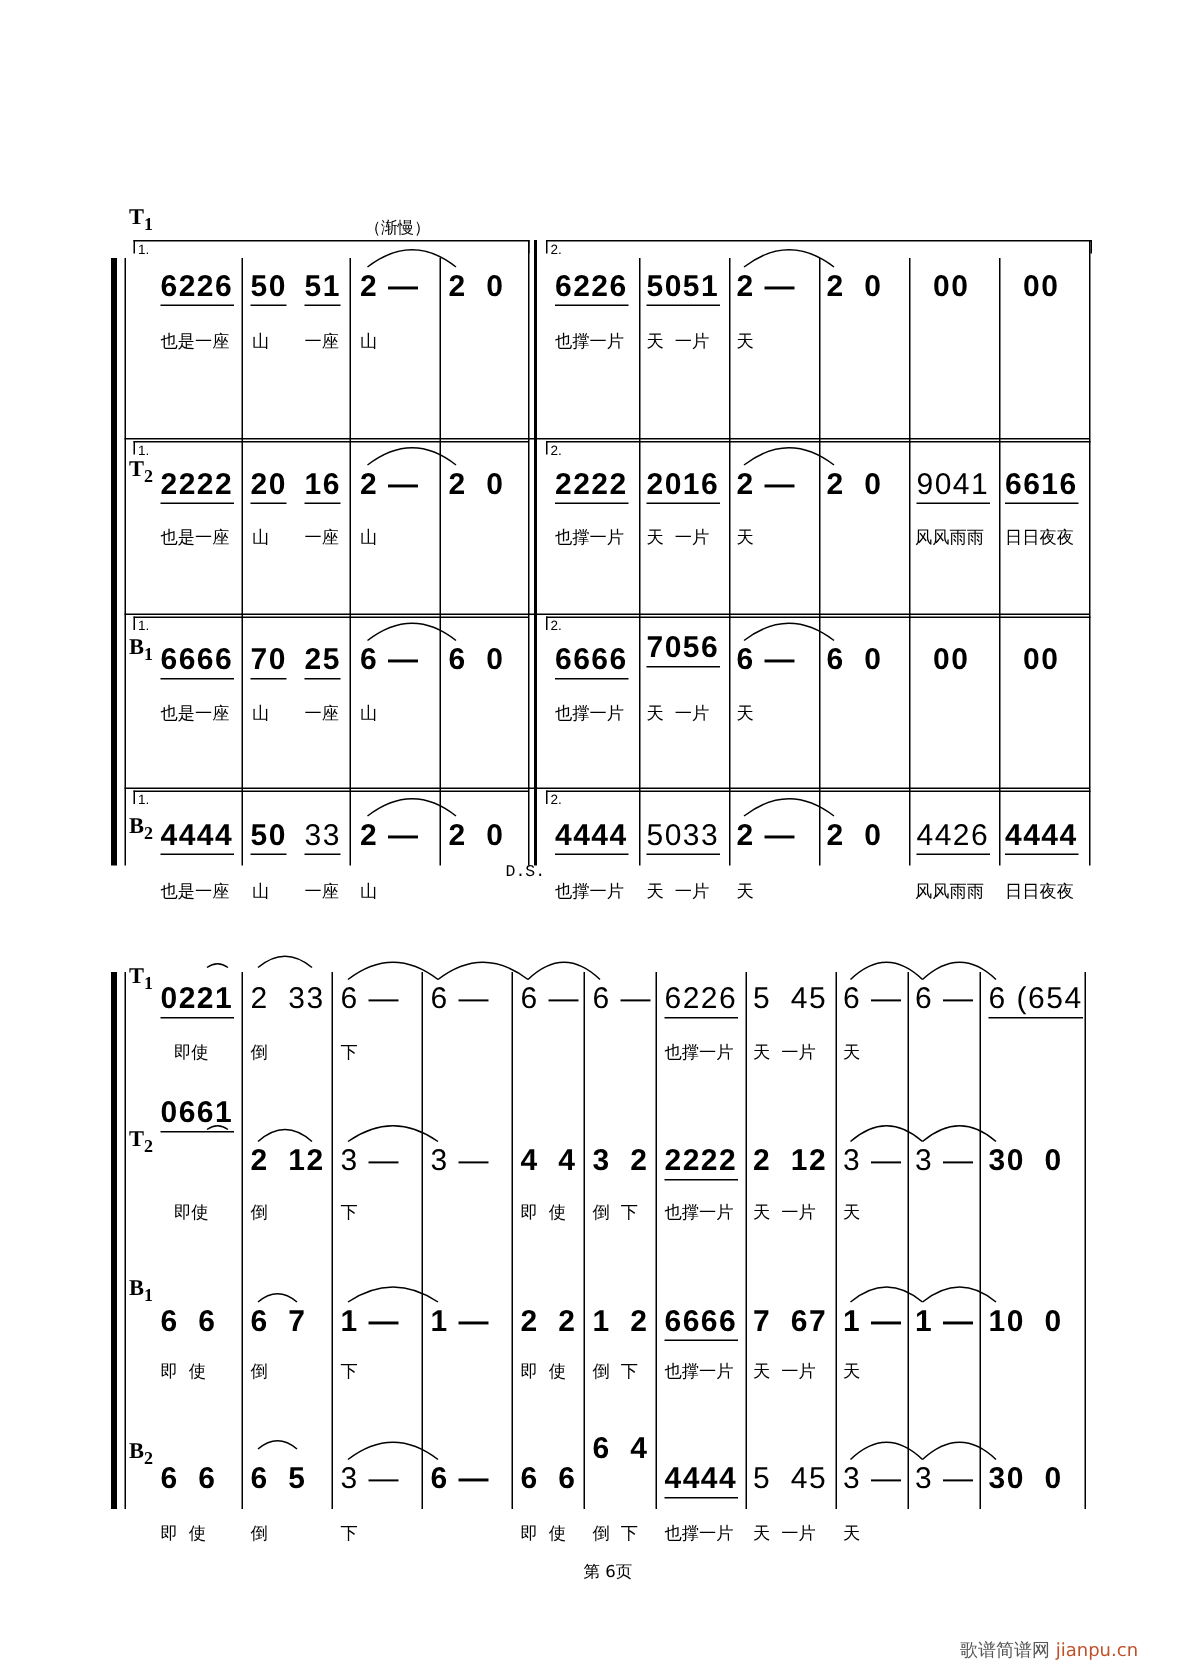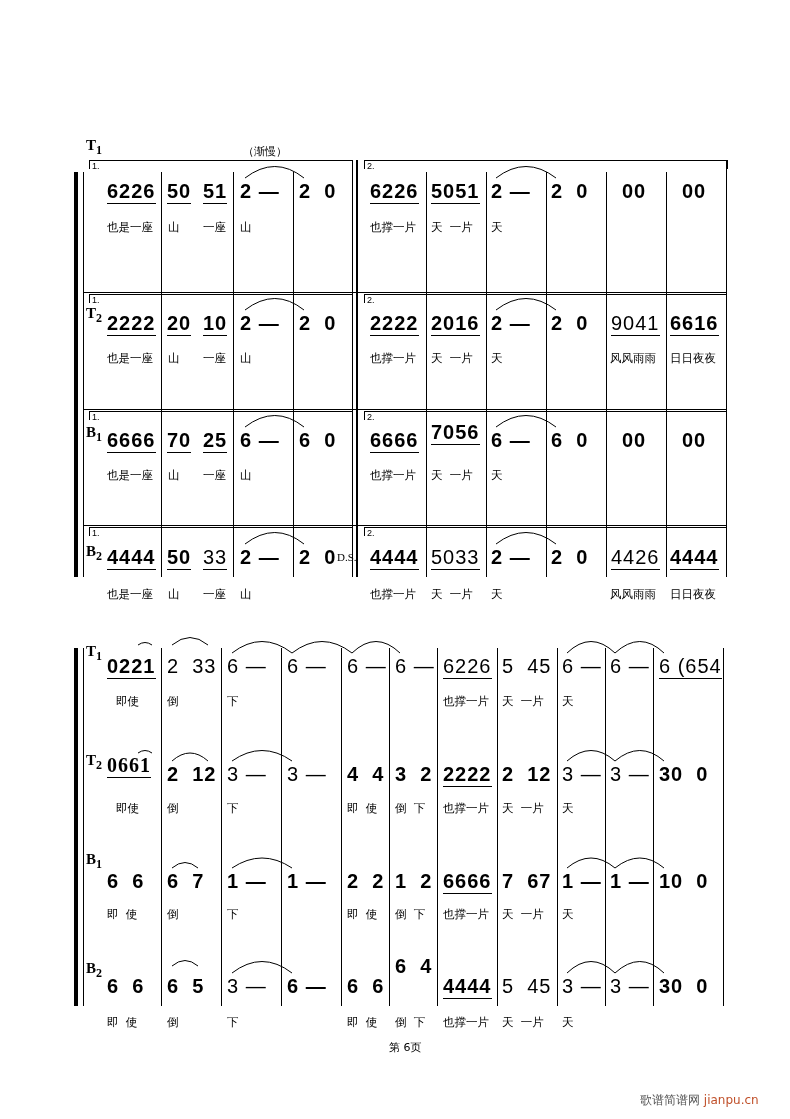--- a/index.html
+++ b/index.html
@@ -76,21 +76,21 @@
   <div class="lyric" style="left:107px;top:220px;">也是一座</div>
   <div class="lyric" style="left:168px;top:220px;">山</div>
   <div class="lyric" style="left:203px;top:220px;">一座</div>
   <div class="lyric" style="left:240px;top:220px;">山</div>
   <div class="lyric" style="left:370px;top:220px;">也撑一片</div>
   <div class="lyric" style="left:431px;top:220px;">天  一片</div>
   <div class="lyric" style="left:491px;top:220px;">天</div>
 
   <div class="note u" style="left:107px;top:312px;">2222</div>
   <div class="note u" style="left:167px;top:312px;">20</div>
-  <div class="note u" style="left:203px;top:312px;">10</div>
+  <div class="note u" style="left:203px;top:312px;">16</div>
   <div class="note" style="left:240px;top:312px;">2 —</div>
   <div class="note" style="left:299px;top:312px;">2  0</div>
   <div class="note u" style="left:370px;top:312px;">2222</div>
   <div class="note u" style="left:431px;top:312px;">2016</div>
   <div class="note" style="left:491px;top:312px;">2 —</div>
   <div class="note" style="left:551px;top:312px;">2  0</div>
   <div class="note u" style="left:611px;top:312px;font-weight:normal;">9041</div>
   <div class="note u" style="left:670px;top:312px;">6616</div>
   <div class="lyric" style="left:107px;top:351px;">也是一座</div>
   <div class="lyric" style="left:168px;top:351px;">山</div>
@@ -135,21 +135,21 @@
   <div class="lyric" style="left:107px;top:587px;">也是一座</div>
   <div class="lyric" style="left:168px;top:587px;">山</div>
   <div class="lyric" style="left:203px;top:587px;">一座</div>
   <div class="lyric" style="left:240px;top:587px;">山</div>
   <div class="lyric" style="left:370px;top:587px;">也撑一片</div>
   <div class="lyric" style="left:431px;top:587px;">天  一片</div>
   <div class="lyric" style="left:491px;top:587px;">天</div>
   <div class="lyric" style="left:610px;top:587px;">风风雨雨</div>
   <div class="lyric" style="left:670px;top:587px;">日日夜夜</div>
 
-  <div class="ds" style="left:337px;top:551px;font-family:Liberation Serif, serif;">D.S.</div>
+  <div class="ds" style="left:337px;top:576px;">D.S.</div>
 </div>
 
 <div>
   <div class="brace" style="left:74px;top:648px;height:358px;"></div>
   <div class="vline" style="left:83px;top:648px;height:358px;"></div>
 
   <div class="vline" style="left:161px;top:648px;height:358px;"></div>
   <div class="vline" style="left:221px;top:648px;height:358px;"></div>
   <div class="vline" style="left:281px;top:648px;height:358px;"></div>
   <div class="vline" style="left:341px;top:648px;height:358px;"></div>
@@ -177,21 +177,21 @@
   <div class="note" style="left:562px;top:655px;font-weight:normal;">6 —</div>
   <div class="note" style="left:610px;top:655px;font-weight:normal;">6 —</div>
   <div class="note u" style="left:659px;top:655px;font-weight:normal;">6 (654</div>
   <div class="lyric" style="left:116px;top:694px;">即使</div>
   <div class="lyric" style="left:167px;top:694px;">倒</div>
   <div class="lyric" style="left:227px;top:694px;">下</div>
   <div class="lyric" style="left:443px;top:694px;">也撑一片</div>
   <div class="lyric" style="left:502px;top:694px;">天  一片</div>
   <div class="lyric" style="left:562px;top:694px;">天</div>
 
-  <div class="note u" style="left:107px;top:754px;font-family:Liberation Serif, serif;">0661</div>
+  <div class="note u" style="left:107px;top:731px;">0661</div>
   <div class="note" style="left:167px;top:763px;">2  12</div>
   <div class="note" style="left:227px;top:763px;font-weight:normal;">3 —</div>
   <div class="note" style="left:287px;top:763px;font-weight:normal;">3 —</div>
   <div class="note" style="left:347px;top:763px;">4  4</div>
   <div class="note" style="left:395px;top:763px;">3  2</div>
   <div class="note u" style="left:443px;top:763px;">2222</div>
   <div class="note" style="left:502px;top:763px;">2  12</div>
   <div class="note" style="left:562px;top:763px;font-weight:normal;">3 —</div>
   <div class="note" style="left:610px;top:763px;font-weight:normal;">3 —</div>
   <div class="note" style="left:659px;top:763px;">30  0</div>

